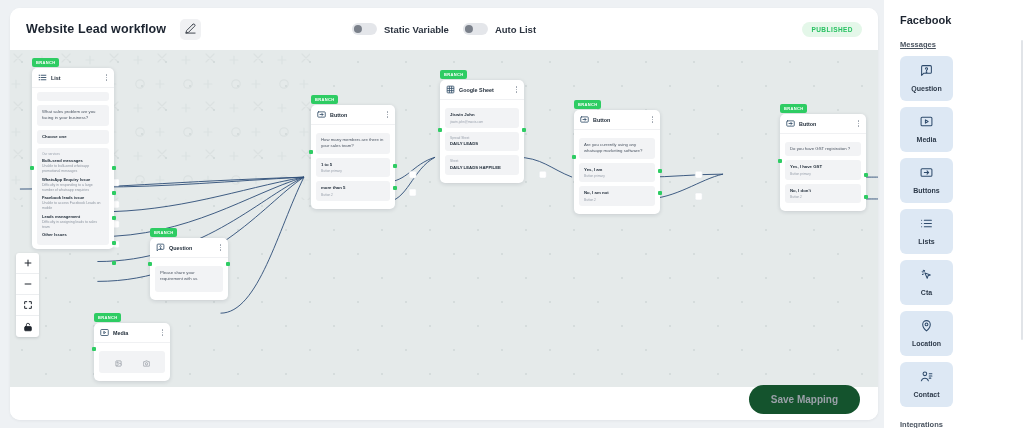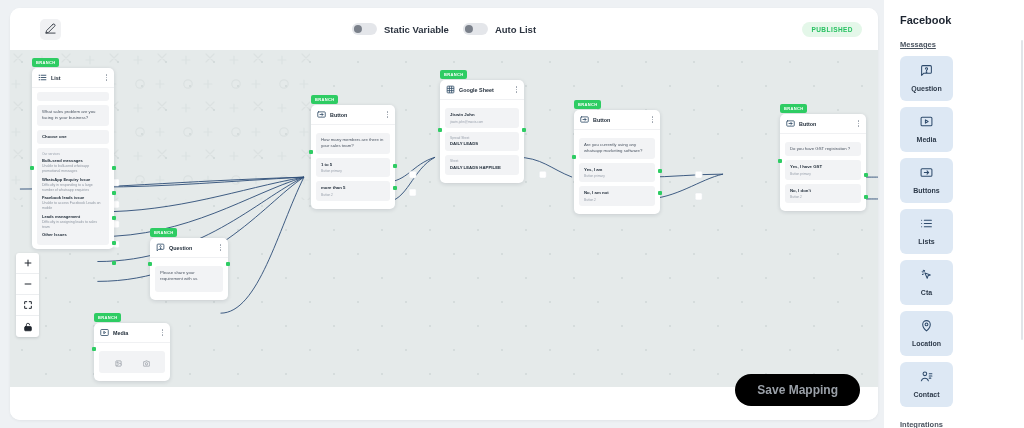--- a/index.html
+++ b/index.html
@@ -86,23 +86,23 @@
   .canvas-glyphs {
     position: absolute; inset: 0;
     pointer-events: none;
     opacity: .55;
   }
   .footerbar {
     position: absolute; left: 0; right: 0; bottom: 0; height: 33px;
     background: #fff;
   }
   .save-mapping {
-    position: absolute; right: 18px; bottom: 14px;
-    background: #000000; color: #9aa0a8;
-    font-size: 12px; font-weight: 600;
+    position: absolute; right: 18px; bottom: 6px;
+    background: #14532d; color: #9aa0a8;
+    font-size: 10px; font-weight: 600;
     padding: 9px 22px; border-radius: 17px;
     border: none; cursor: pointer;
   }
 
   
   .zoom-ctrls {
     position: absolute; left: 6px; bottom: 50px;
     width: 23px; background: #fff;
     border-radius: 3px; box-shadow: 0 1px 3px rgba(16,24,40,.16);
     z-index: 5; overflow: hidden;
@@ -197,20 +197,21 @@
 </style>
 </head>
 <body>
 
 <div id="app">
 
   <div class="main">
     <div class="main-card">
 
       <div class="topbar">
+        <span class="wf-title">Website Lead workflow</span>
         <div class="edit-btn">
           <span>
             <svg viewBox="0 0 24 24" fill="none" stroke="#343b45" stroke-width="2" stroke-linecap="round" stroke-linejoin="round">
               <path d="M17 3a2.8 2.8 0 0 1 4 4L7.5 20.5 2 22l1.5-5.5L17 3z"></path>
                 <path d="M2 22h20"></path>
             </svg>
           </span>
         </div>
 
         <div class="toggles">

